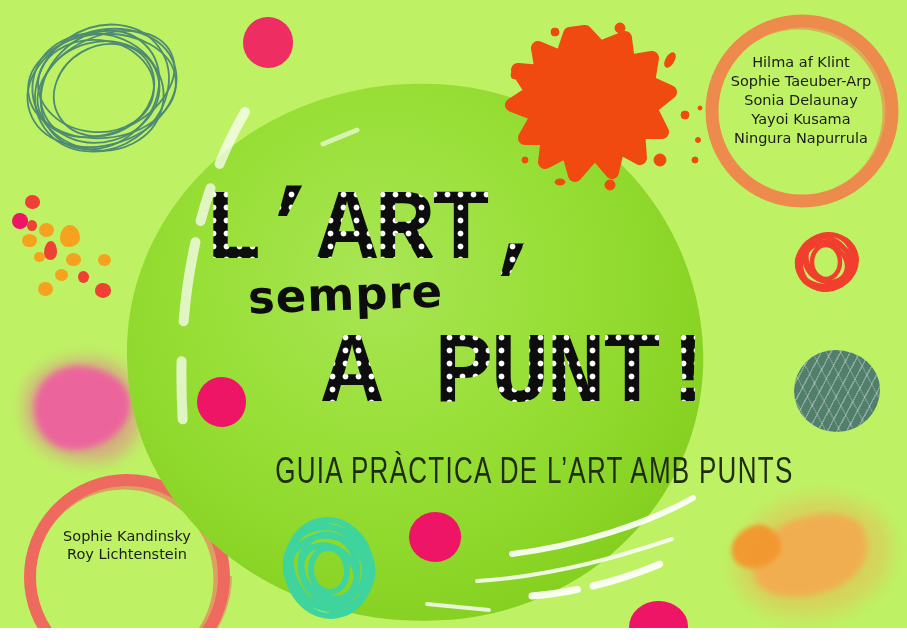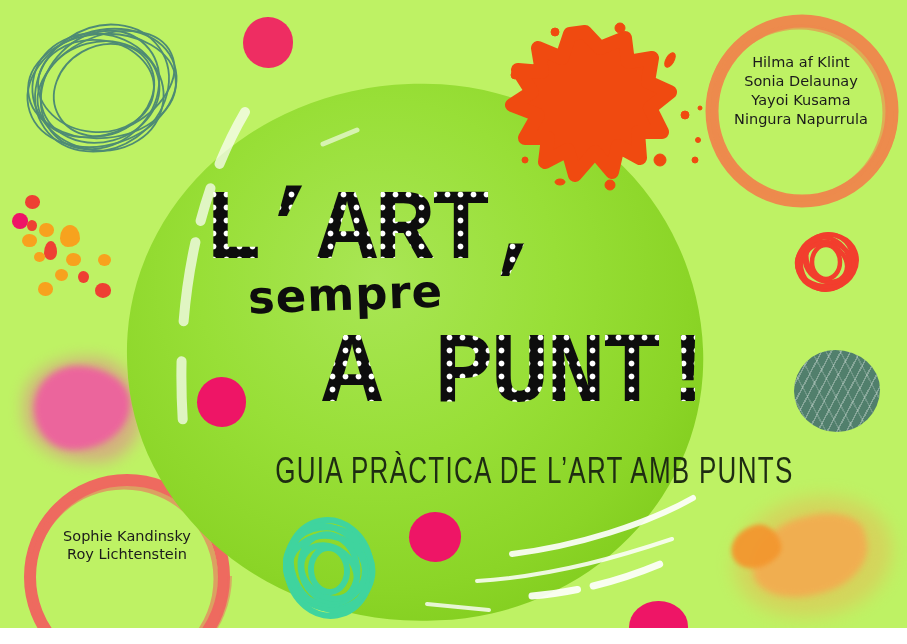--- a/index.html
+++ b/index.html
@@ -177,20 +177,21 @@
 
   <svg class="ring-svg" style="left:698px;top:6px;z-index:1" width="209" height="209" viewBox="0 0 209 209">
     <g fill="none" style="stroke:var(--orange-ring)">
       <circle cx="104" cy="105" r="90" stroke-width="13"></circle>
       <circle cx="101" cy="107" r="86" stroke-width="5" opacity=".65"></circle>
       <circle cx="104" cy="105" r="94" stroke-width="4" opacity=".5" stroke-dasharray="70 240"></circle>
     </g>
   </svg>
   <div class="names names-tr">
     <div>Hilma af Klint</div>
+    <div>Sophie Taeuber-Arp</div>
     <div>Sonia Delaunay</div>
     <div>Yayoi Kusama</div>
     <div>Ningura Napurrula</div>
   </div>
 
   <svg class="ring-svg" style="left:16px;top:466px;z-index:1" width="226" height="178" viewBox="0 0 226 178">
     <g fill="none" style="stroke:var(--coral-ring)">
       <circle cx="111" cy="111" r="97" stroke-width="12"></circle>
       <circle cx="108" cy="113" r="92" stroke-width="5" opacity=".6"></circle>
       <circle cx="113" cy="110" r="101" stroke-width="4" opacity=".5" stroke-dasharray="80 260"></circle>

